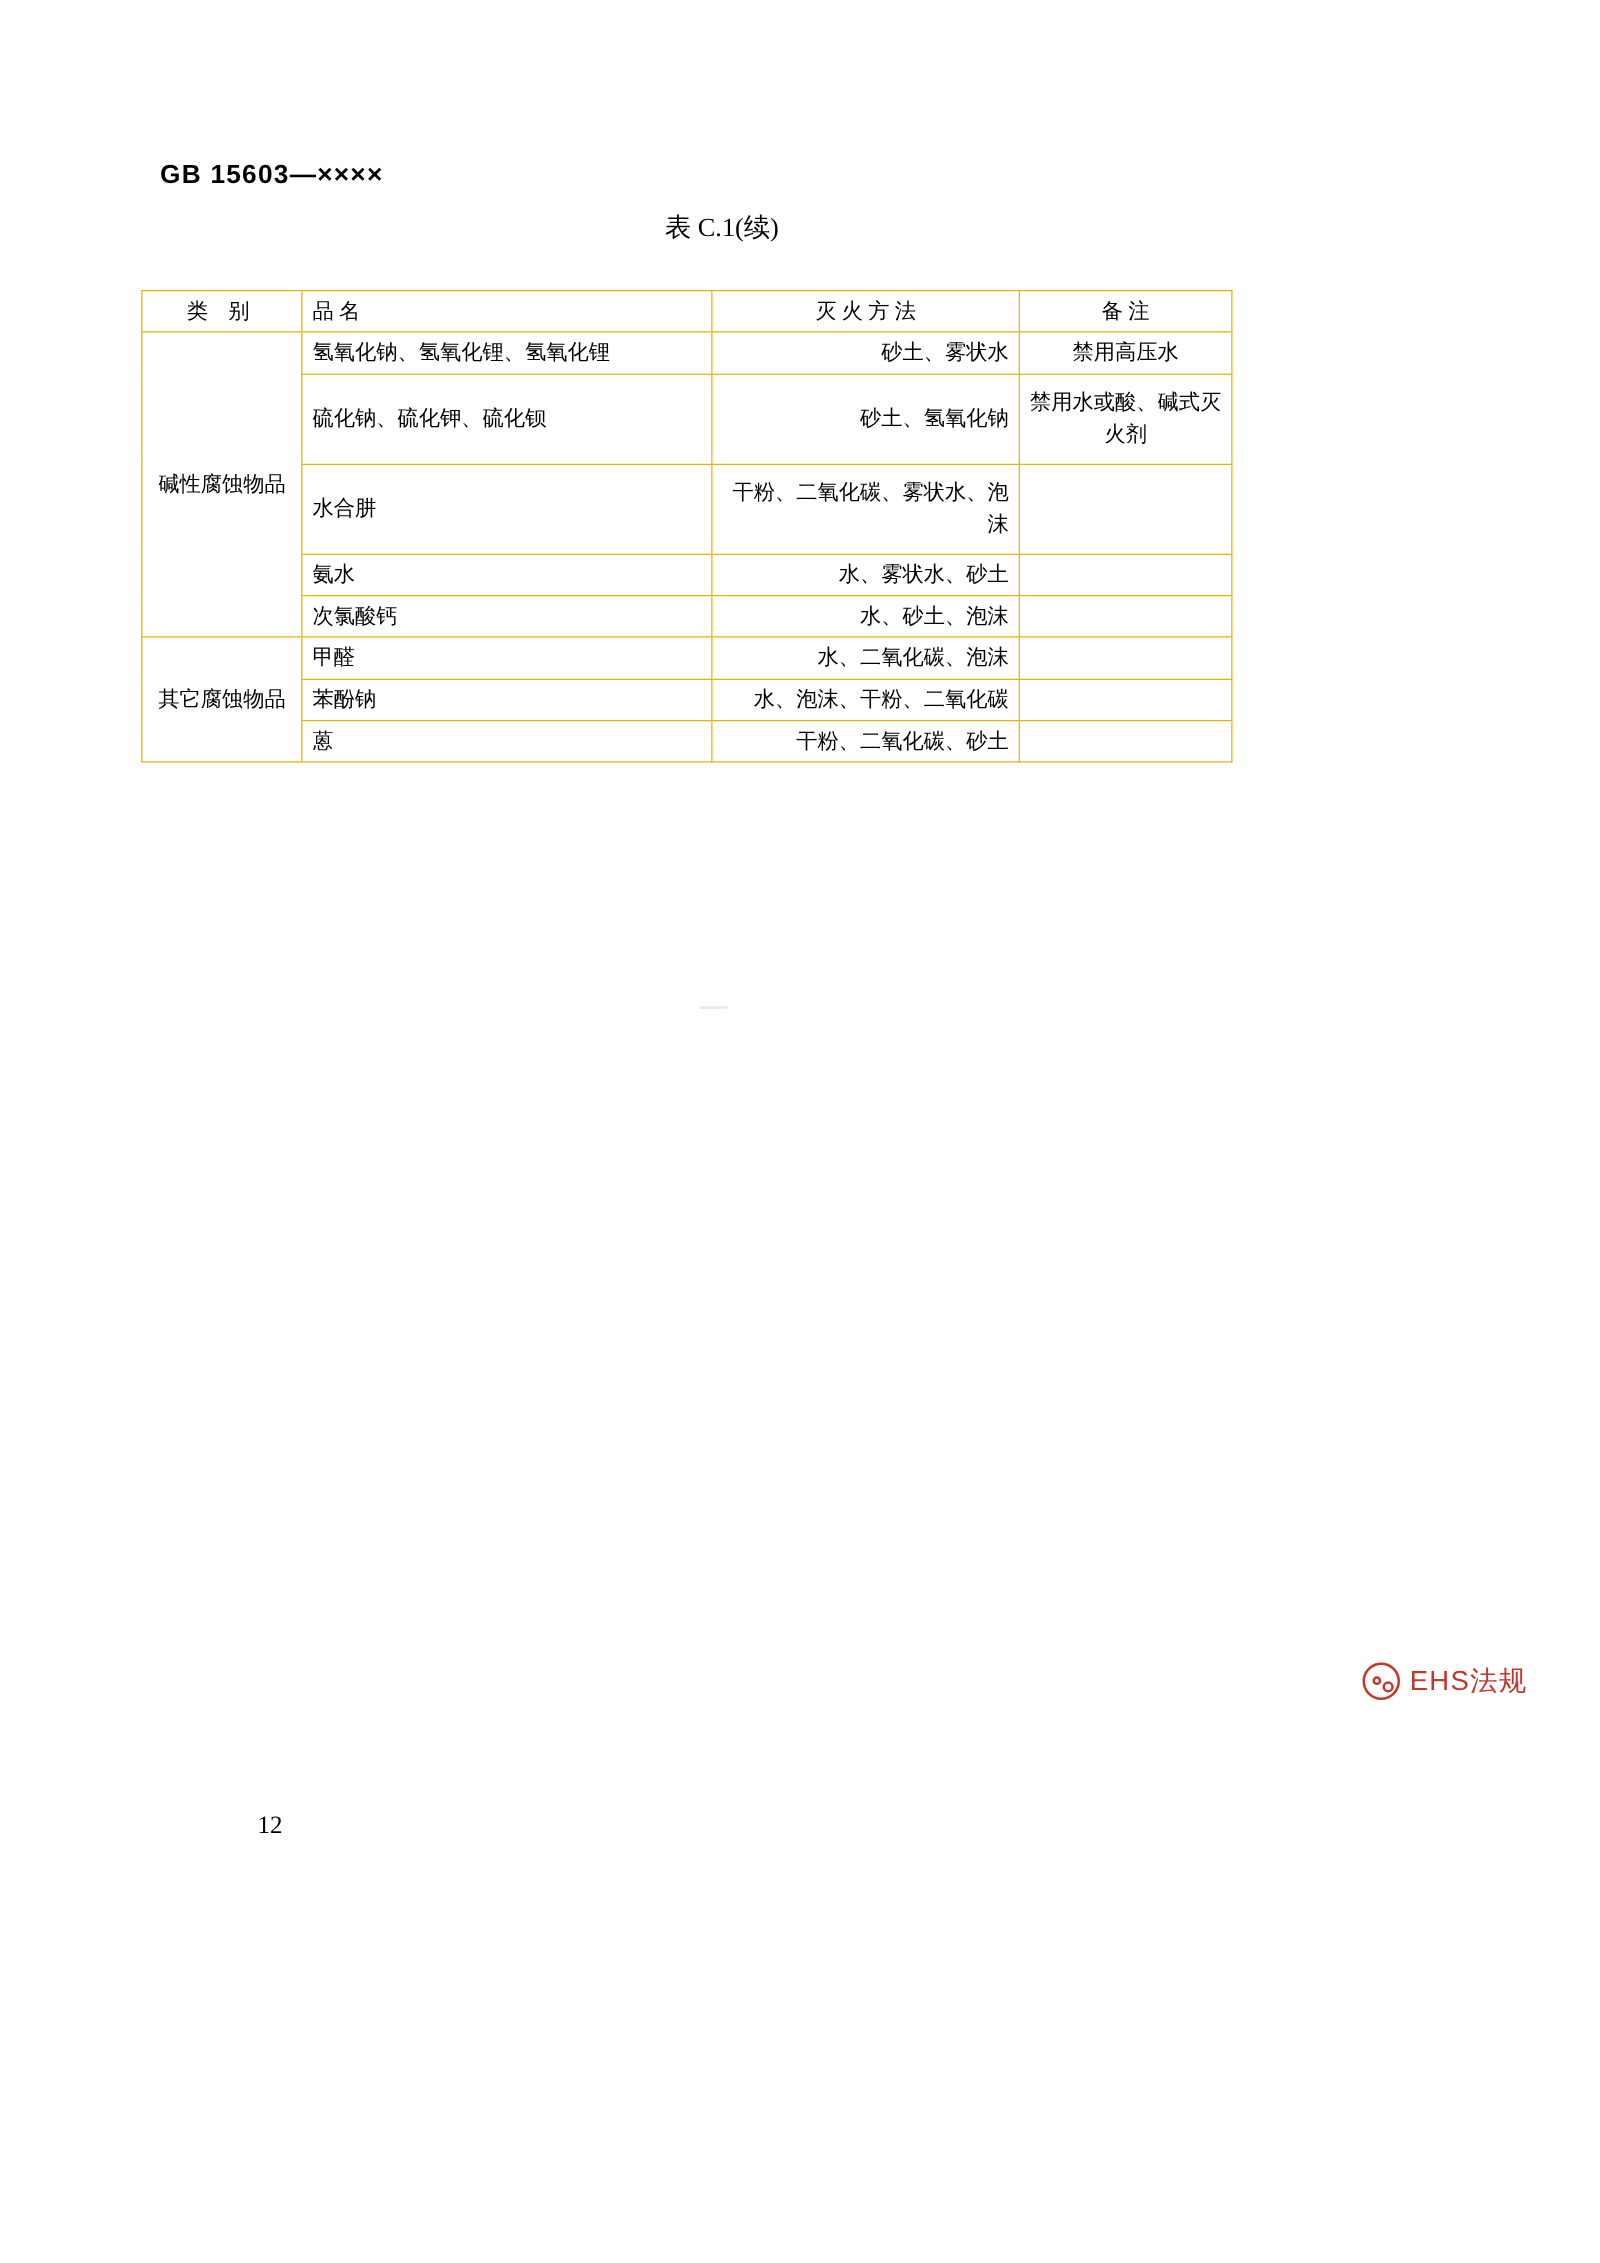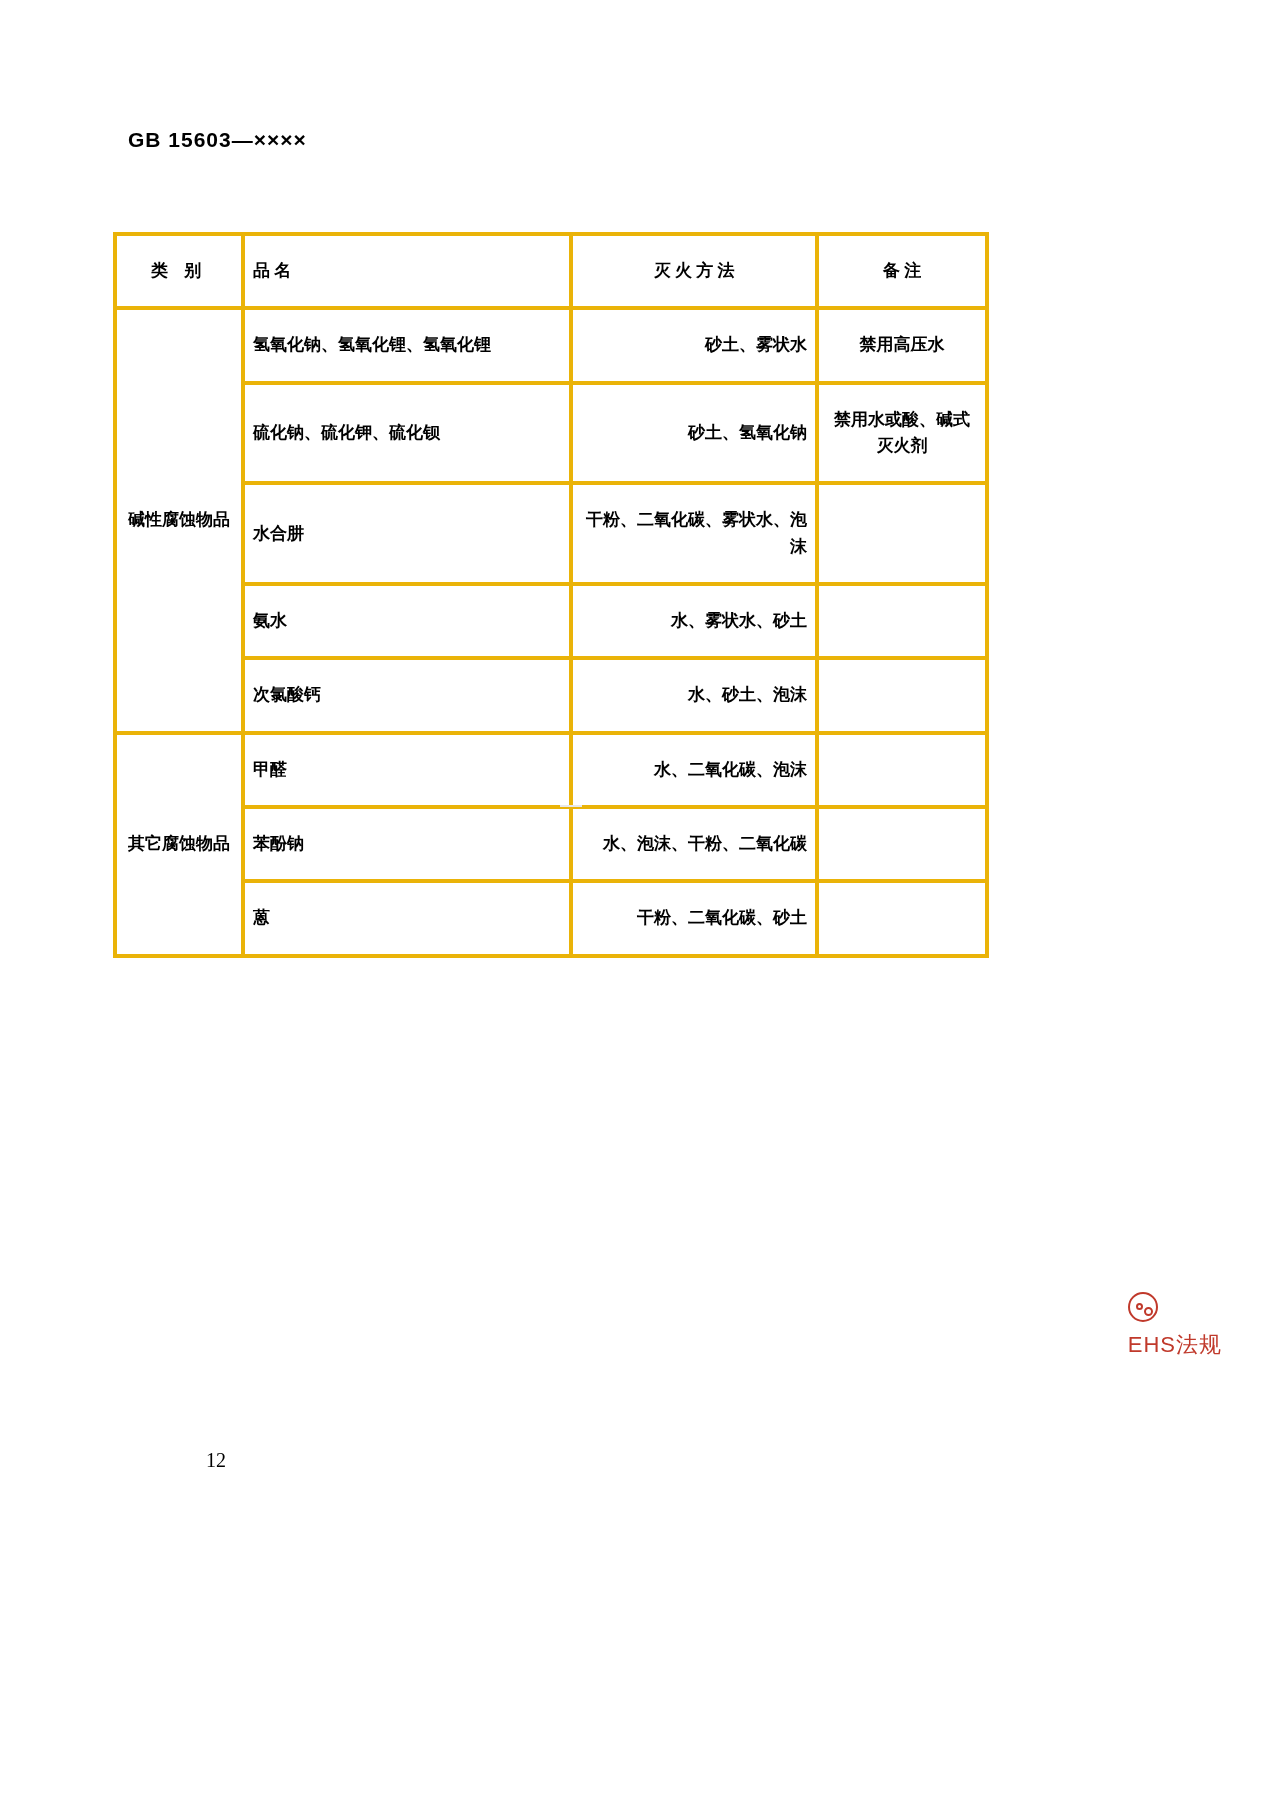--- a/index.html
+++ b/index.html
@@ -44,24 +44,24 @@
     position: absolute;
     left: 113px;
     top: 232px;
     width: 872px;
     border-collapse: collapse;
     table-layout: fixed;
     font-size: 17px;
     font-family: "Liberation Serif", serif;
   }
   table.main-table td, table.main-table th {
-    border: 4px solid #eab308;
-    padding: 22px 8px;
+    border: 1px solid #eab308;
+    padding: 3px 8px;
     vertical-align: middle;
-    font-weight: bold;
+    font-weight: normal;
     line-height: 1.55;
   }
   .col-cat { width: 128px; }
   .col-name { width: 328px; }
   .col-method { width: 246px; }
   .col-remark { width: 170px; }
 
   .hdr-cat { text-align: center; letter-spacing: 6px; }
   .hdr-name { text-align: left; padding-left: 10px; }
   .hdr-method { text-align: center; }
@@ -89,24 +89,23 @@
     left: 206px;
     top: 1449px;
     font-size: 20px;
     font-family: "Liberation Serif", serif;
   }
   .watermark {
     position: absolute;
     right: 58px;
     bottom: 40px;
     display: flex;
-    align-items: flex-start;
+    align-items: flex-end;
     gap: 8px;
     color: #c0392b;
-    flex-direction: column;
   }
   .wm-logo {
     width: 30px;
     height: 30px;
     border-radius: 50%;
     border: 2px solid #c0392b;
     position: relative;
     box-sizing: border-box;
   }
   .wm-logo::before {
@@ -145,20 +144,21 @@
     background: #e8e8e8;
   }
 </style>
 </head>
 <body>
 
 <div class="page">
 
   <div class="std-header">GB  15603—××××</div>
 
+  <div class="table-caption">表 C.1(续)</div>
 
   <table class="main-table">
     <colgroup>
       <col class="col-cat">
       <col class="col-name">
       <col class="col-method">
       <col class="col-remark">
     </colgroup>
     <thead>
       <tr>

